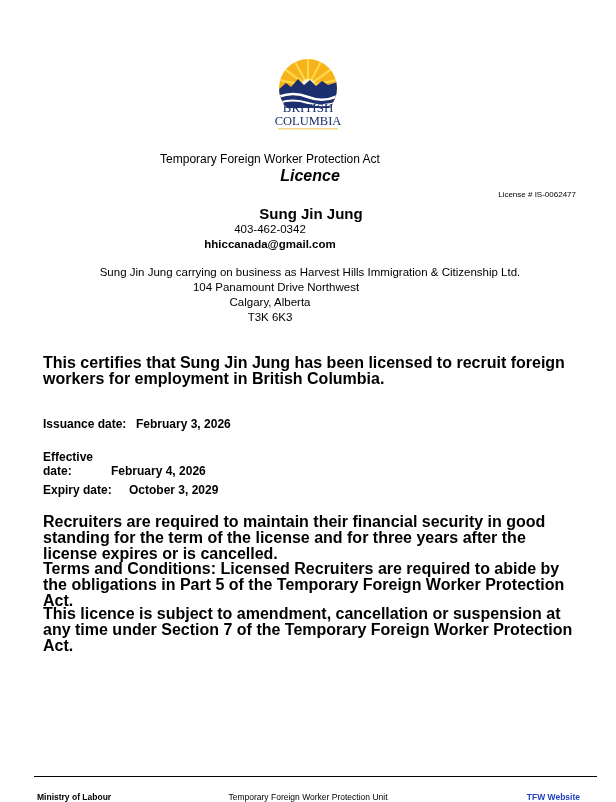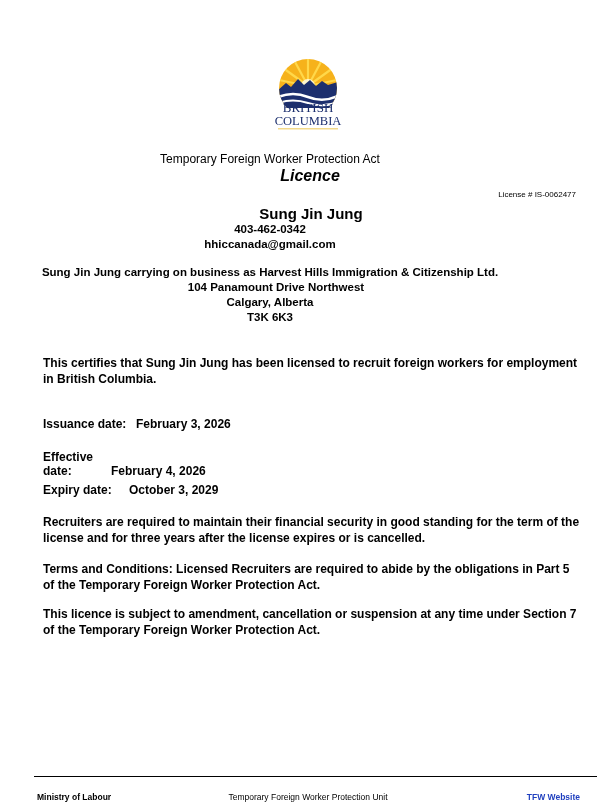--- a/index.html
+++ b/index.html
@@ -5,22 +5,22 @@
     html, body { margin: 0; padding: 0; background: #ffffff; }
     body { width: 616px; height: 802px; position: relative; overflow: hidden;
            font-family: "Liberation Sans", sans-serif; color: #000; }
     .abs { position: absolute; }
     .center { left: 0; width: 540px; text-align: center; }
     .logo { left: 258px; top: 50px; width: 100px; height: 90px; }
     .act { top: 152px; font-size: 12px; }
     .title { top: 167px; font-size: 16px; font-weight: bold; font-style: italic; left: 0; width: 620px; text-align: center; }
     .licno { top: 190px; right: 40px; font-size: 8px; }
     .name { top: 205px; font-size: 15px; font-weight: bold; left: 0; width: 622px; text-align: center; }
-    .sub { font-size: 11.5px; font-weight: bold; }
-    .para { left: 43px; width: 540px; font-size: 12px; font-weight: bold; line-height: 16px; }
+    .sub { font-size: 11.5px; font-weight: normal; }
+    .para { left: 43px; width: 540px; font-size: 16px; font-weight: bold; line-height: 16px; }
     .date-row { left: 43px; font-size: 12px; font-weight: bold; }
     .date-label { display: inline-block; }
     .footer-line { left: 34px; width: 563px; top: 776px; height: 1px; background: #000; }
     .footer { top: 780px; font-size: 8.5px; margin-top: 12px; }
     .f-left { left: 37px; font-weight: bold; }
     .f-mid { left: 0; width: 616px; text-align: center; }
     .f-right { right: 36px; font-weight: bold; color: #1f3fbf; cursor: pointer; }
   </style>
 </head>
 <body>
@@ -55,21 +55,21 @@
 </div>
 
 <div class="abs center act">Temporary Foreign Worker Protection Act</div>
 <div class="abs title">Licence</div>
 <div class="abs licno">License # IS-0062477</div>
 
 <div class="abs name">Sung Jin Jung</div>
 <div class="abs center sub" style="top:223px;">403-462-0342</div>
 <div class="abs center sub" style="top:238px; font-weight:bold;">hhiccanada@gmail.com</div>
 
-<div class="abs center sub" style="top:266px;">Sung Jin Jung carrying on business as Harvest Hills Immigration &amp; Citizenship Ltd.</div>
+<div class="abs center sub" style="top:266px;padding-left:40px;">Sung Jin Jung carrying on business as Harvest Hills Immigration &amp; Citizenship Ltd.</div>
 <div class="abs center sub" style="top:281px;padding-left:6px;">104 Panamount Drive Northwest</div>
 <div class="abs center sub" style="top:296px;">Calgary, Alberta</div>
 <div class="abs center sub" style="top:311px;">T3K 6K3</div>
 
 <div class="abs para" style="top:355px;">This certifies that Sung Jin Jung has been licensed to recruit foreign workers for employment in British Columbia.</div>
 
 <div class="abs date-row" style="top:417px;">
   <span class="date-label" style="width:93px;">Issuance date:</span><span>February 3, 2026</span>
 </div>
 <div class="abs date-row" style="top:450px;">

